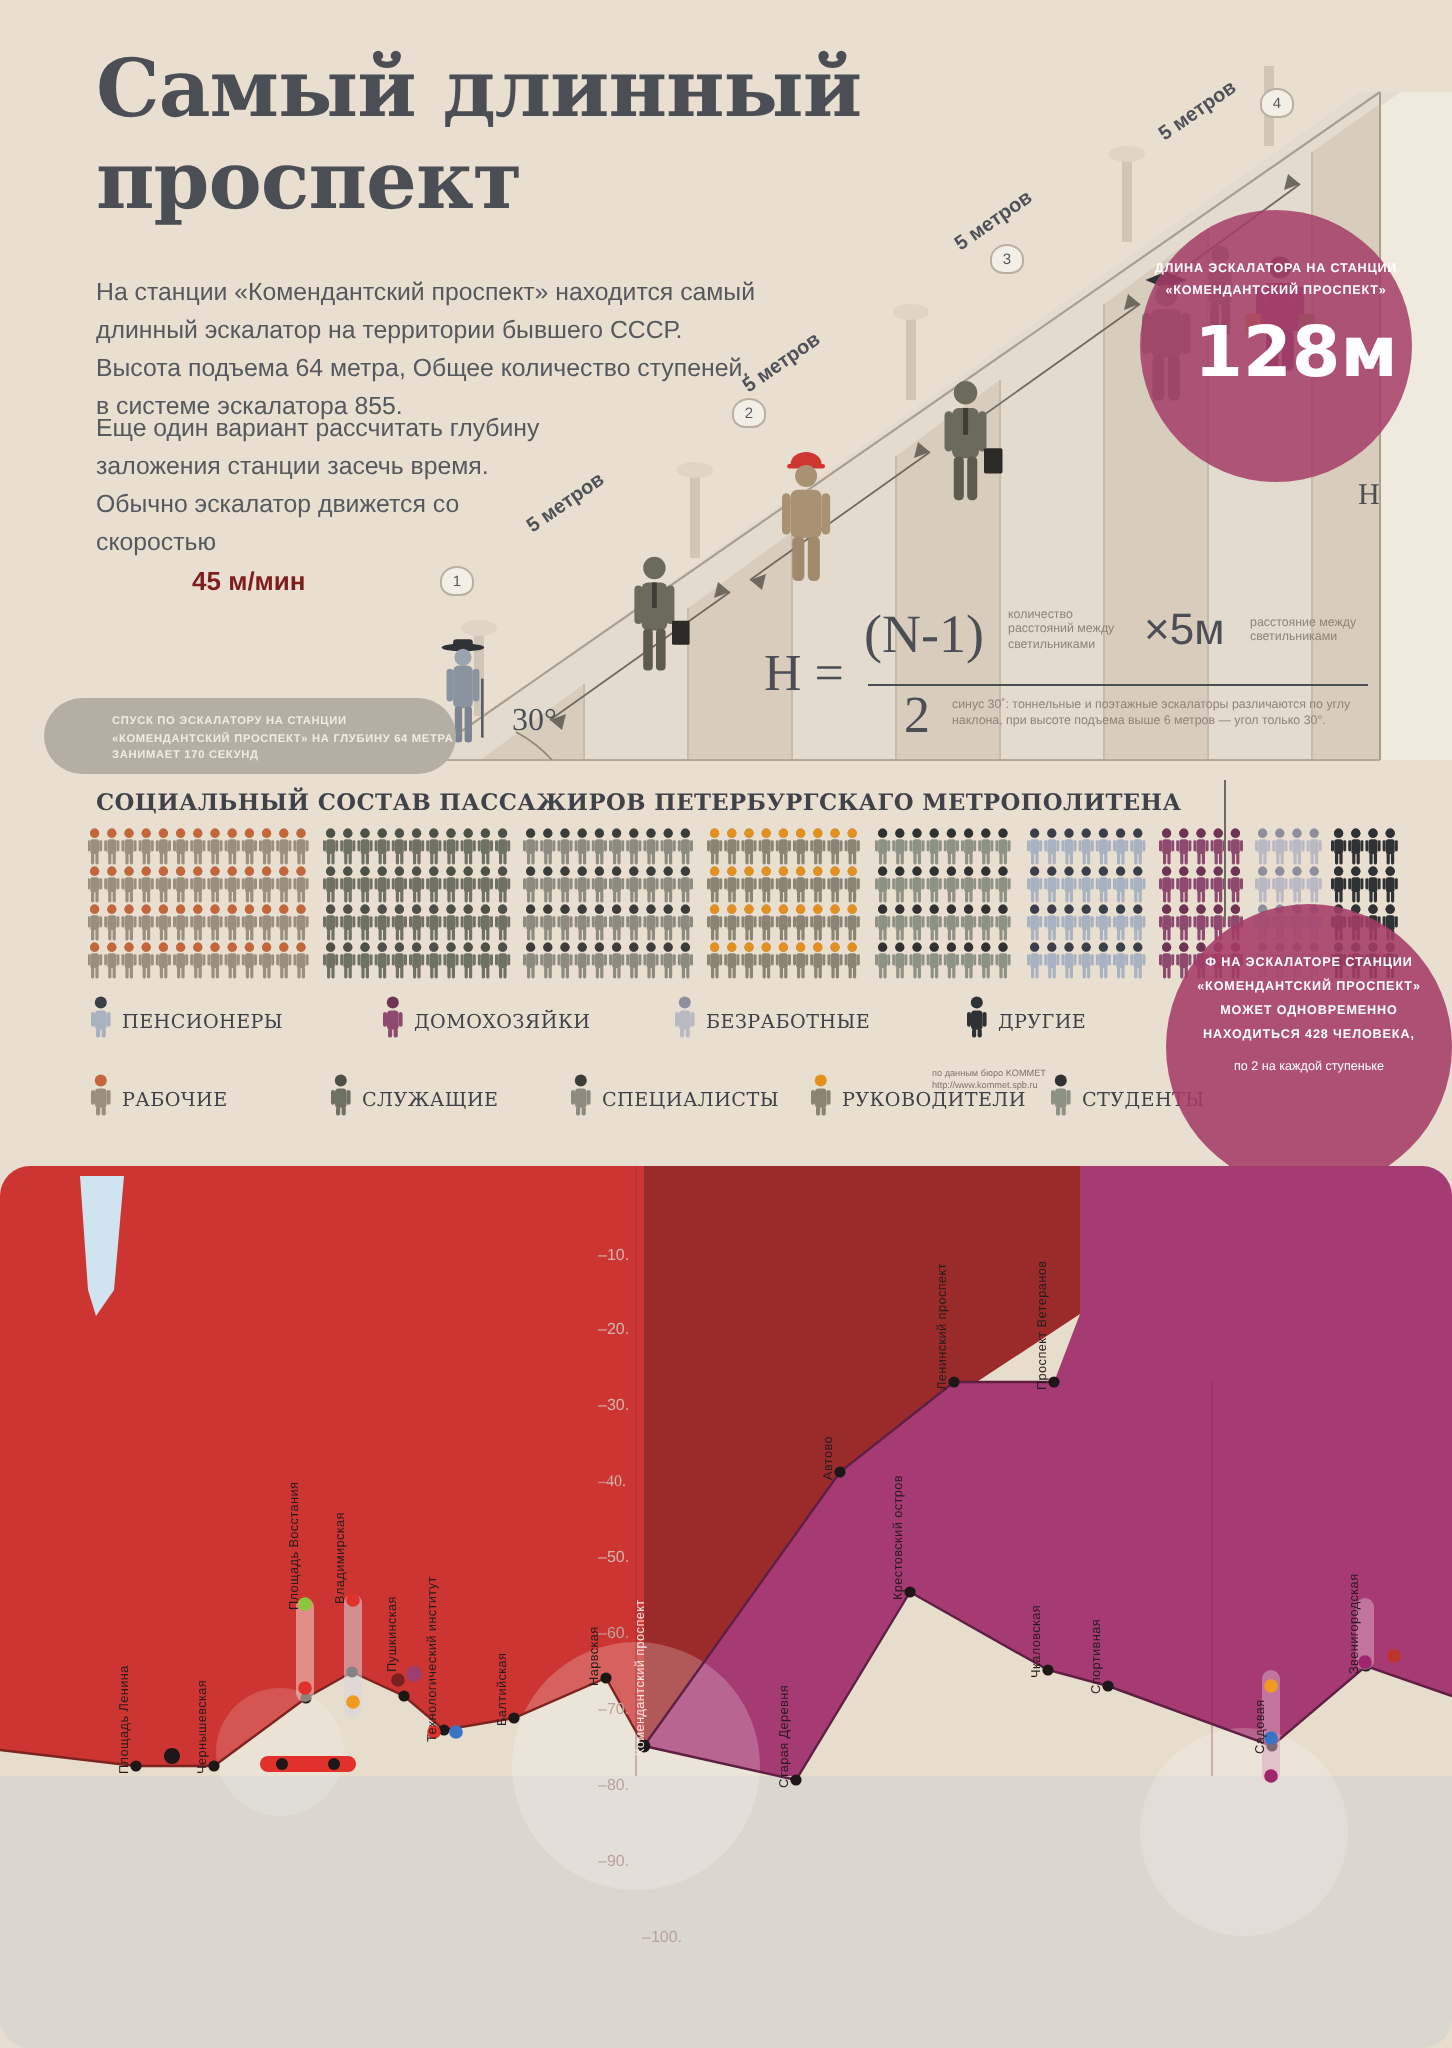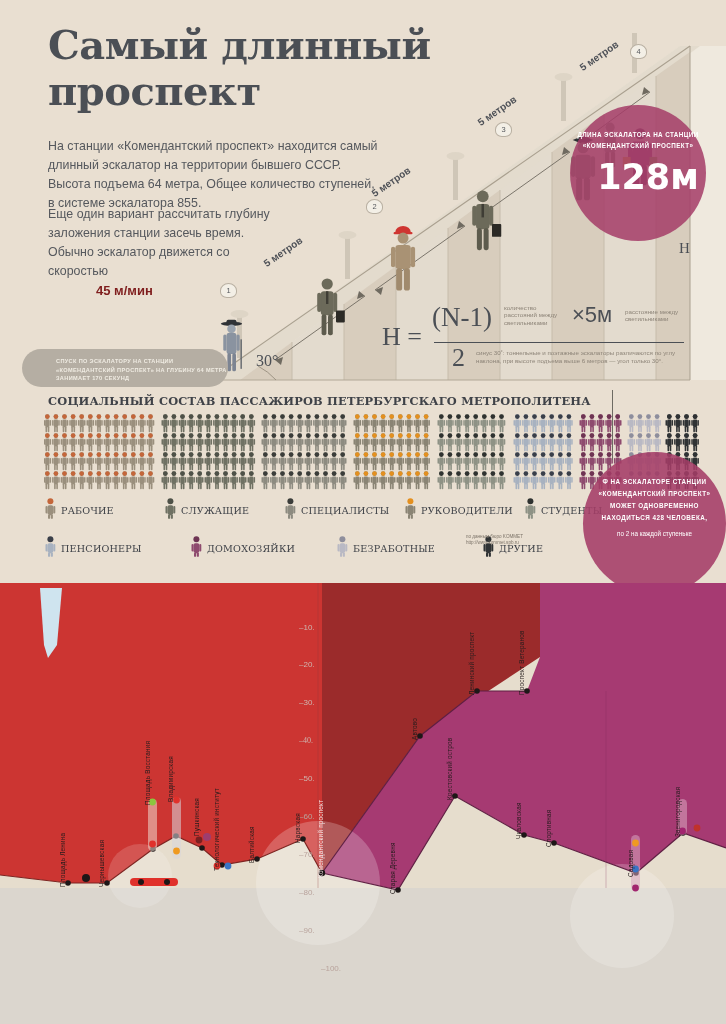--- a/index.html
+++ b/index.html
@@ -91,21 +91,21 @@
     position:absolute;left:583px;top:452px;width:143px;height:143px;border-radius:50%;
     background:rgba(164,60,103,0.88);color:#fff;text-align:center;box-sizing:border-box;padding-top:24px;
   }
   .c428-t{font-size:6.3px;line-height:12px;letter-spacing:0.45px;font-weight:bold;}
   .c428-s{font-size:6.3px;line-height:12px;margin-top:4px;}
 
   
   .connector{position:absolute;left:612px;top:390px;width:1px;height:70px;background:#6d6a62;}
 
   
-  .chart{position:absolute;left:0;top:583px;width:726px;height:441px;background:#e6ddcd;overflow:hidden;}
+  .chart{position:absolute;left:0;top:583px;width:726px;height:441px;background:#e6ddcd;overflow:hidden;border-radius:15px;}
   .chart svg{position:absolute;left:0;top:0;}
 
   .ylab{position:absolute;font-size:8px;color:#cfb7b0;font-family:"Liberation Sans",sans-serif;}
   .ylab.dark{color:#b9a39c;}
 
   .stname{
     position:absolute;font-size:6.4px;color:#241c1c;white-space:nowrap;
     transform-origin:left bottom;transform:rotate(-90deg);letter-spacing:0.2px;
   }
   .stname.light{color:#f3e7e7;}
@@ -875,20 +875,66 @@
           <use href="#pp" x="630.6" y="57" fill="#2f3234"></use>
           <circle cx="633.9" cy="59.6" r="2.3" fill="#2f3234"></circle>
           <use href="#pp" x="639.2" y="57" fill="#2f3234"></use>
           <circle cx="642.5" cy="59.6" r="2.3" fill="#2f3234"></circle>
           <use href="#pp" x="647.8" y="57" fill="#2f3234"></use>
           <circle cx="651.0999999999999" cy="59.6" r="2.3" fill="#2f3234"></circle>
         </g>
     </svg>
 
     <div class="legend">
+      <div class="leg-row" id="legrow2">
+          <div class="leg-item" style="width: 146px;">
+            <span><svg width="13" height="21" viewBox="0 0 9 21">
+                <circle cx="4.4" cy="3.3" r="3" fill="#3a3f49"></circle>
+                <rect x="1.5" y="7.3" width="5.8" height="9.6" rx="1.8" fill="#a8b2c0"></rect>
+                <rect x="-0.5" y="8" width="2" height="7.4" rx="1" fill="#a8b2c0"></rect>
+                <rect x="7.3" y="8" width="2" height="7.4" rx="1" fill="#a8b2c0"></rect>
+                <rect x="2" y="16.4" width="2.1" height="4.4" rx="0.9" fill="#a8b2c0"></rect>
+                <rect x="4.8" y="16.4" width="2.1" height="4.4" rx="0.9" fill="#a8b2c0"></rect>
+              </svg></span>
+            <span class="leg-label">ПЕНСИОНЕРЫ</span>
+          </div>
+          <div class="leg-item" style="width: 146px;">
+            <span><svg width="13" height="21" viewBox="0 0 9 21">
+                <circle cx="4.4" cy="3.3" r="3" fill="#6e3453"></circle>
+                <rect x="1.5" y="7.3" width="5.8" height="9.6" rx="1.8" fill="#8e4a6e"></rect>
+                <rect x="-0.5" y="8" width="2" height="7.4" rx="1" fill="#8e4a6e"></rect>
+                <rect x="7.3" y="8" width="2" height="7.4" rx="1" fill="#8e4a6e"></rect>
+                <rect x="2" y="16.4" width="2.1" height="4.4" rx="0.9" fill="#8e4a6e"></rect>
+                <rect x="4.8" y="16.4" width="2.1" height="4.4" rx="0.9" fill="#8e4a6e"></rect>
+              </svg></span>
+            <span class="leg-label">ДОМОХОЗЯЙКИ</span>
+          </div>
+          <div class="leg-item" style="width: 146px;">
+            <span><svg width="13" height="21" viewBox="0 0 9 21">
+                <circle cx="4.4" cy="3.3" r="3" fill="#8e8e9c"></circle>
+                <rect x="1.5" y="7.3" width="5.8" height="9.6" rx="1.8" fill="#b9b9c4"></rect>
+                <rect x="-0.5" y="8" width="2" height="7.4" rx="1" fill="#b9b9c4"></rect>
+                <rect x="7.3" y="8" width="2" height="7.4" rx="1" fill="#b9b9c4"></rect>
+                <rect x="2" y="16.4" width="2.1" height="4.4" rx="0.9" fill="#b9b9c4"></rect>
+                <rect x="4.8" y="16.4" width="2.1" height="4.4" rx="0.9" fill="#b9b9c4"></rect>
+              </svg></span>
+            <span class="leg-label">БЕЗРАБОТНЫЕ</span>
+          </div>
+          <div class="leg-item" style="width: 146px;">
+            <span><svg width="13" height="21" viewBox="0 0 9 21">
+                <circle cx="4.4" cy="3.3" r="3" fill="#2f3234"></circle>
+                <rect x="1.5" y="7.3" width="5.8" height="9.6" rx="1.8" fill="#2f3234"></rect>
+                <rect x="-0.5" y="8" width="2" height="7.4" rx="1" fill="#2f3234"></rect>
+                <rect x="7.3" y="8" width="2" height="7.4" rx="1" fill="#2f3234"></rect>
+                <rect x="2" y="16.4" width="2.1" height="4.4" rx="0.9" fill="#2f3234"></rect>
+                <rect x="4.8" y="16.4" width="2.1" height="4.4" rx="0.9" fill="#2f3234"></rect>
+              </svg></span>
+            <span class="leg-label">ДРУГИЕ</span>
+          </div>
+        </div>
       <div class="leg-row" id="legrow1">
           <div class="leg-item" style="width: 120px;">
             <span><svg width="13" height="21" viewBox="0 0 9 21">
                 <circle cx="4.4" cy="3.3" r="3" fill="#c4663a"></circle>
                 <rect x="1.5" y="7.3" width="5.8" height="9.6" rx="1.8" fill="#9a8f7d"></rect>
                 <rect x="-0.5" y="8" width="2" height="7.4" rx="1" fill="#9a8f7d"></rect>
                 <rect x="7.3" y="8" width="2" height="7.4" rx="1" fill="#9a8f7d"></rect>
                 <rect x="2" y="16.4" width="2.1" height="4.4" rx="0.9" fill="#9a8f7d"></rect>
                 <rect x="4.8" y="16.4" width="2.1" height="4.4" rx="0.9" fill="#9a8f7d"></rect>
               </svg></span>
@@ -932,66 +978,20 @@
                 <circle cx="4.4" cy="3.3" r="3" fill="#2f3230"></circle>
                 <rect x="1.5" y="7.3" width="5.8" height="9.6" rx="1.8" fill="#8e9285"></rect>
                 <rect x="-0.5" y="8" width="2" height="7.4" rx="1" fill="#8e9285"></rect>
                 <rect x="7.3" y="8" width="2" height="7.4" rx="1" fill="#8e9285"></rect>
                 <rect x="2" y="16.4" width="2.1" height="4.4" rx="0.9" fill="#8e9285"></rect>
                 <rect x="4.8" y="16.4" width="2.1" height="4.4" rx="0.9" fill="#8e9285"></rect>
               </svg></span>
             <span class="leg-label">СТУДЕНТЫ</span>
           </div>
         </div>
-      <div class="leg-row" id="legrow2">
-          <div class="leg-item" style="width: 146px;">
-            <span><svg width="13" height="21" viewBox="0 0 9 21">
-                <circle cx="4.4" cy="3.3" r="3" fill="#3a3f49"></circle>
-                <rect x="1.5" y="7.3" width="5.8" height="9.6" rx="1.8" fill="#a8b2c0"></rect>
-                <rect x="-0.5" y="8" width="2" height="7.4" rx="1" fill="#a8b2c0"></rect>
-                <rect x="7.3" y="8" width="2" height="7.4" rx="1" fill="#a8b2c0"></rect>
-                <rect x="2" y="16.4" width="2.1" height="4.4" rx="0.9" fill="#a8b2c0"></rect>
-                <rect x="4.8" y="16.4" width="2.1" height="4.4" rx="0.9" fill="#a8b2c0"></rect>
-              </svg></span>
-            <span class="leg-label">ПЕНСИОНЕРЫ</span>
-          </div>
-          <div class="leg-item" style="width: 146px;">
-            <span><svg width="13" height="21" viewBox="0 0 9 21">
-                <circle cx="4.4" cy="3.3" r="3" fill="#6e3453"></circle>
-                <rect x="1.5" y="7.3" width="5.8" height="9.6" rx="1.8" fill="#8e4a6e"></rect>
-                <rect x="-0.5" y="8" width="2" height="7.4" rx="1" fill="#8e4a6e"></rect>
-                <rect x="7.3" y="8" width="2" height="7.4" rx="1" fill="#8e4a6e"></rect>
-                <rect x="2" y="16.4" width="2.1" height="4.4" rx="0.9" fill="#8e4a6e"></rect>
-                <rect x="4.8" y="16.4" width="2.1" height="4.4" rx="0.9" fill="#8e4a6e"></rect>
-              </svg></span>
-            <span class="leg-label">ДОМОХОЗЯЙКИ</span>
-          </div>
-          <div class="leg-item" style="width: 146px;">
-            <span><svg width="13" height="21" viewBox="0 0 9 21">
-                <circle cx="4.4" cy="3.3" r="3" fill="#8e8e9c"></circle>
-                <rect x="1.5" y="7.3" width="5.8" height="9.6" rx="1.8" fill="#b9b9c4"></rect>
-                <rect x="-0.5" y="8" width="2" height="7.4" rx="1" fill="#b9b9c4"></rect>
-                <rect x="7.3" y="8" width="2" height="7.4" rx="1" fill="#b9b9c4"></rect>
-                <rect x="2" y="16.4" width="2.1" height="4.4" rx="0.9" fill="#b9b9c4"></rect>
-                <rect x="4.8" y="16.4" width="2.1" height="4.4" rx="0.9" fill="#b9b9c4"></rect>
-              </svg></span>
-            <span class="leg-label">БЕЗРАБОТНЫЕ</span>
-          </div>
-          <div class="leg-item" style="width: 146px;">
-            <span><svg width="13" height="21" viewBox="0 0 9 21">
-                <circle cx="4.4" cy="3.3" r="3" fill="#2f3234"></circle>
-                <rect x="1.5" y="7.3" width="5.8" height="9.6" rx="1.8" fill="#2f3234"></rect>
-                <rect x="-0.5" y="8" width="2" height="7.4" rx="1" fill="#2f3234"></rect>
-                <rect x="7.3" y="8" width="2" height="7.4" rx="1" fill="#2f3234"></rect>
-                <rect x="2" y="16.4" width="2.1" height="4.4" rx="0.9" fill="#2f3234"></rect>
-                <rect x="4.8" y="16.4" width="2.1" height="4.4" rx="0.9" fill="#2f3234"></rect>
-              </svg></span>
-            <span class="leg-label">ДРУГИЕ</span>
-          </div>
-        </div>
     </div>
 
     <div class="source">
       <div>по данным бюро KOMMET</div>
       <div>http://www.kommet.spb.ru</div>
     </div>
 
     <div class="connector"></div>
 
     <div class="circle428">

